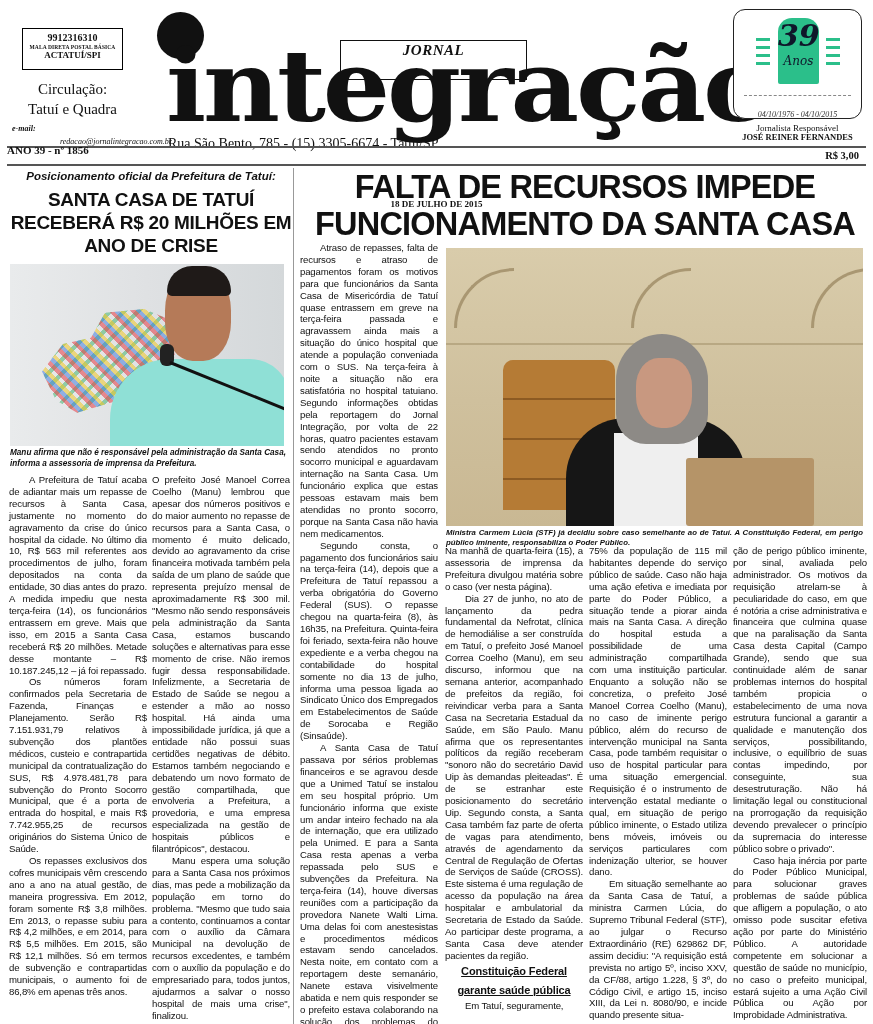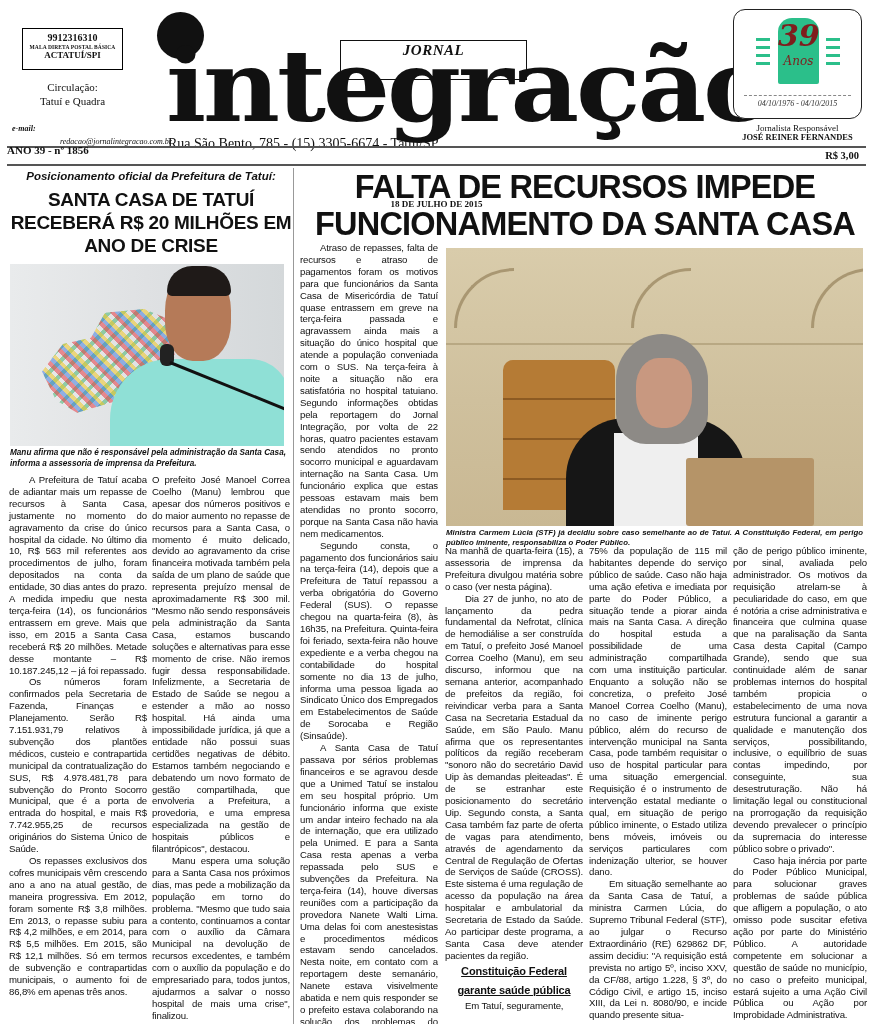--- a/index.html
+++ b/index.html
@@ -10,21 +10,21 @@
   .mail-box {
     position: absolute; left: 22px; top: 28px; width: 101px; height: 42px;
     border: 1.5px solid #000; text-align: center;
     font-family: "Liberation Serif", serif; font-weight: bold; line-height: 1.15;
   }
   .mail-box .num { font-size: 10px; padding-top: 3px; }
   .mail-box .tiny { font-size: 5.5px; letter-spacing: 0.1px; }
   .mail-box .act { font-size: 9px; }
   .circ {
     position: absolute; left: 22px; top: 80px; width: 101px; text-align: center;
-    font-family: "Liberation Serif", serif; font-size: 11px; line-height: 1.3;
+    font-family: "Liberation Serif", serif; font-size: 15px; line-height: 1.3;
   }
   .email-label {
     position: absolute; left: 12px; top: 124px;
     font-family: "Liberation Serif", serif; font-style: italic; font-weight: bold; font-size: 8px;
   }
   .email-value {
     position: absolute; left: 12px; top: 137px;
     font-family: "Liberation Serif", serif; font-style: italic; font-size: 8px; margin-left: 48px;
   }
   .logo-dot {
@@ -46,34 +46,34 @@
   .address {
     position: absolute; left: 168px; top: 136px;
     font-family: "Liberation Serif", serif; font-size: 14px;
   }
   .anniv-box {
     position: absolute; left: 733px; top: 9px; width: 129px; height: 110px;
     border: 1.8px solid #222; border-radius: 12px; overflow: hidden; background: #fff;
   }
   .anniv-badge {
     position: absolute; left: 44px; top: 8px; width: 41px; height: 66px;
-    background: #2bbf8a; border-radius: 14px 14px 2px 2px; text-align: center; color: #7f1d1d;
+    background: #2bbf8a; border-radius: 14px 14px 2px 2px; text-align: center; color: #0f172a;
   }
   .anniv-badge .n {
     font-family: "DejaVu Serif", serif; font-style: italic; font-weight: bold;
     font-size: 30px; line-height: 36px; display: block;
   }
   .anniv-badge .a {
     font-family: "DejaVu Serif", serif; font-style: italic; font-size: 12px; line-height: 14px; display: block;
   }
   .anniv-bar { position: absolute; height: 3px; width: 14px; background: #2bbf8a; }
   .anniv-dates {
     position: absolute; left: 0; right: 0; top: 85px; text-align: center;
     font-family: "Liberation Serif", serif; font-style: italic; font-size: 8px; color: #333;
-    border-top: 1px dashed #888; margin: 0 10px; padding-top: 3px;
+    border-top: 1px dashed #888; margin: 0 10px; padding-top: 14px;
   }
   .journalist {
     position: absolute; left: 733px; top: 123px; width: 129px; text-align: center;
     font-family: "Liberation Serif", serif; line-height: 1.15;
   }
   .journalist .t { font-size: 9px; }
   .journalist .n { font-size: 8.5px; font-weight: bold; }
 
   .rule { position: absolute; left: 7px; right: 7px; height: 2px; background: #555; }
   .issue {

